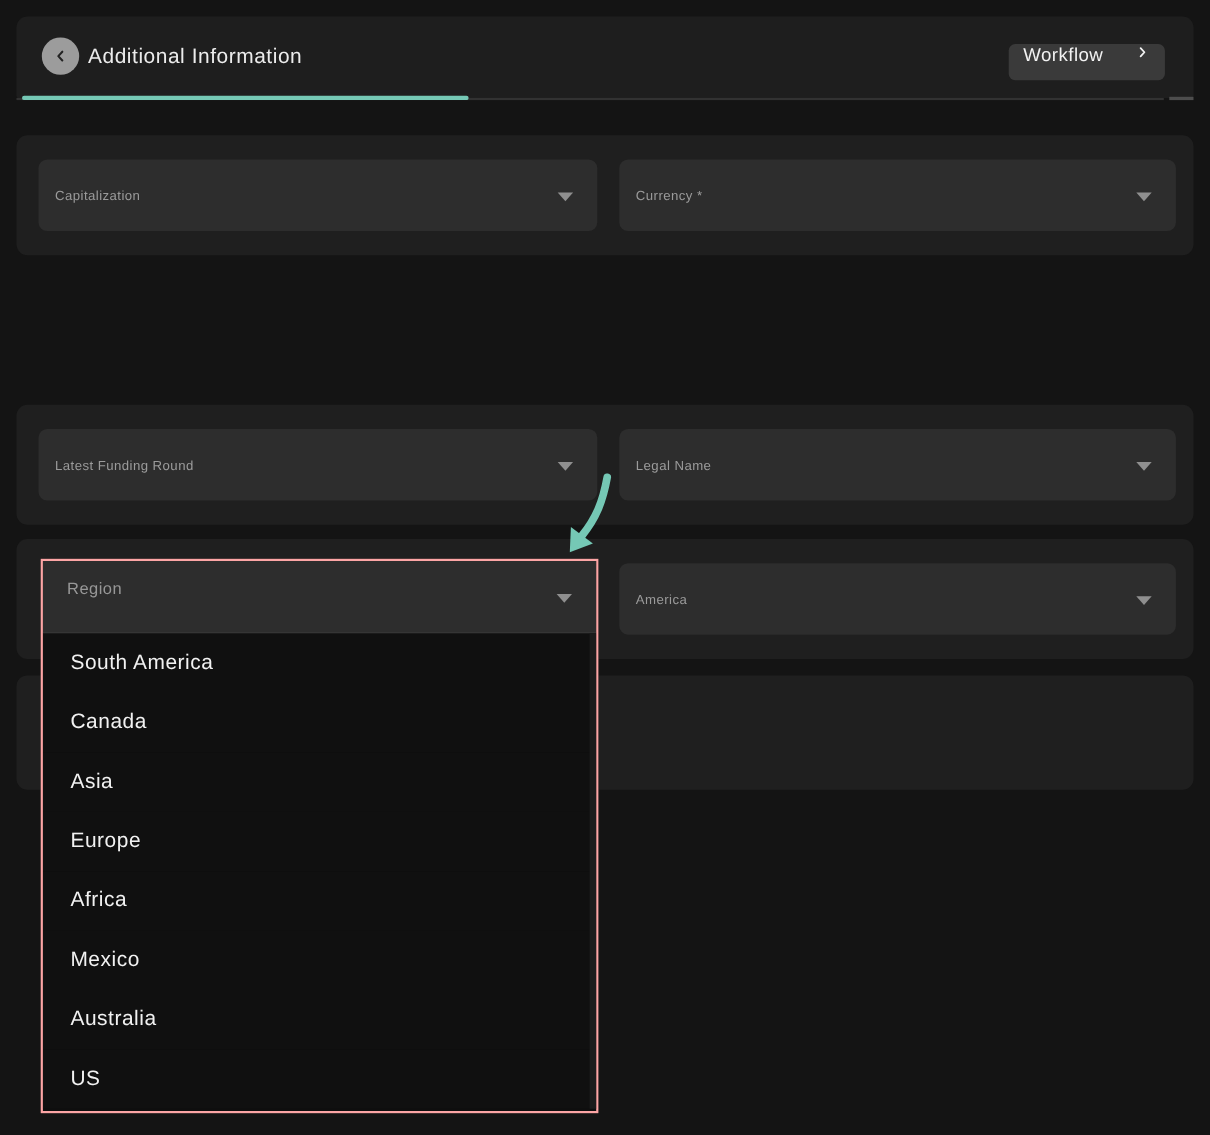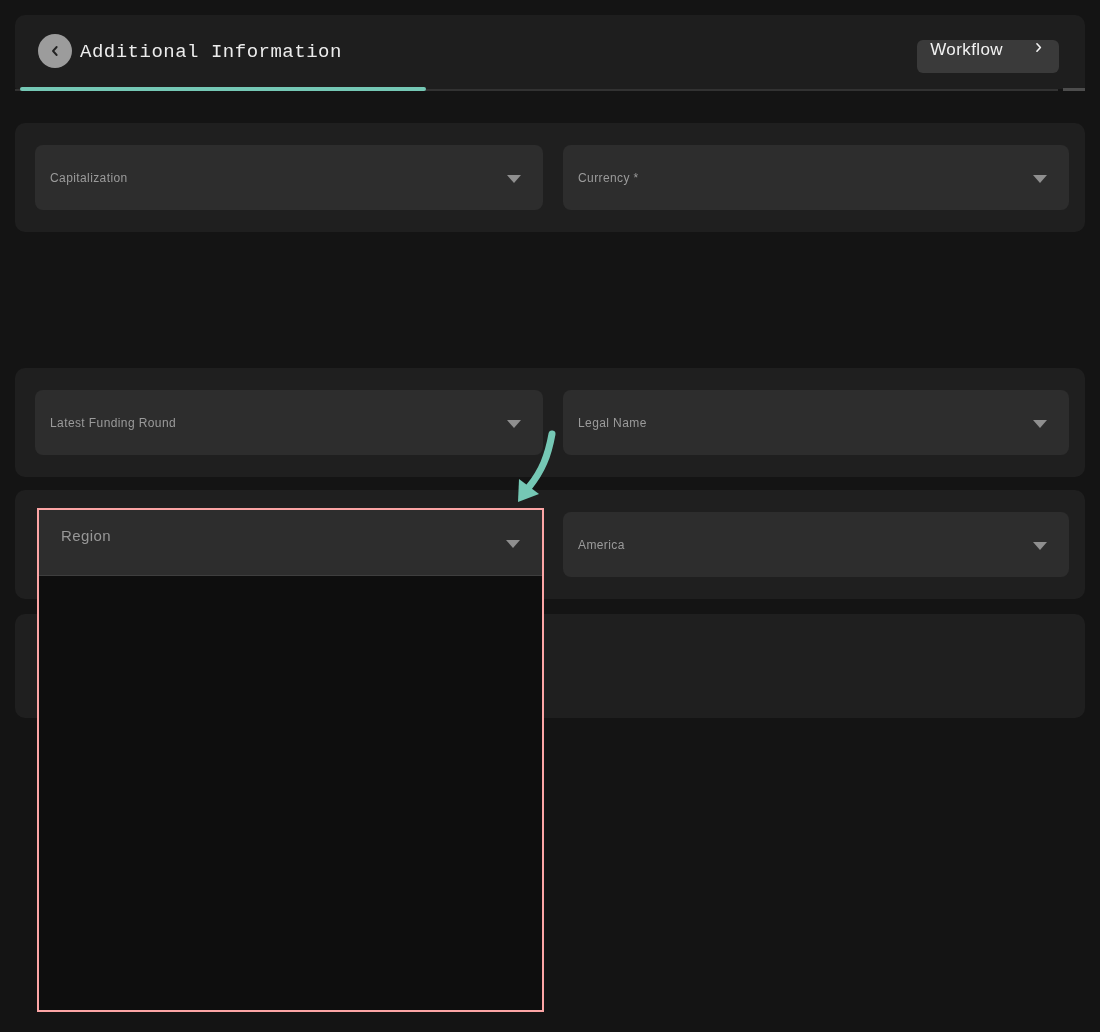--- a/index.html
+++ b/index.html
@@ -15,21 +15,21 @@
     background:#1e1e1e; border-radius:10px 10px 2px 2px;
   }
   .back-btn {
     position:absolute; left:23px; top:19px; width:34px; height:34px;
     border-radius:50%; background:#9c9c9c; border:none; cursor:pointer;
     display:flex; align-items:center; justify-content:center;
   }
   .header-title {
     position:absolute; left:65px; top:0; height:74px;
     display:flex; align-items:center;
-    font-size:19px; letter-spacing:0.5px; color:#ececec;font-family:Liberation Mono, monospace;
+    font-size:19px; letter-spacing:0.5px; color:#ececec;
   }
   .workflow-btn {
     position:absolute; right:26px; top:25px; height:33px;
     padding:0 13px; background:#3a3a3a; border:none; border-radius:6px;
     display:flex; align-items:flex-start; gap:28px; cursor:pointer;
     font-family:inherit; font-size:17px; letter-spacing:0.4px; color:#f2f2f2;
   }
   .tab-track {
     position:absolute; left:15px; top:89px; width:1043px; height:2px; background:#323232;
   }
@@ -140,20 +140,31 @@
     </div>
   </div>
 
   <div class="row-card" style="top:614px; height:104px"></div>
 
   <div class="region-popover">
     <div class="region-field">
       <span class="region-label">Region</span>
       <span class="caret"></span>
     </div>
+    <div class="region-options">
+      <div class="option">South America</div>
+      <div class="option">Canada</div>
+      <div class="option">Asia</div>
+      <div class="option">Europe</div>
+      <div class="option">Africa</div>
+      <div class="option">Mexico</div>
+      <div class="option">Australia</div>
+      <div class="option">US</div>
+      <div class="options-scroll-hint"></div>
+    </div>
   </div>
 
   <svg class="callout-arrow" width="64" height="84" viewBox="498 424 64 84">
     <path d="M552,434 C548,456 542,471 529,487" fill="none" stroke="#75c8b5" stroke-width="7" stroke-linecap="round"></path>
     <polygon points="518,502 539,494 519,479" fill="#75c8b5"></polygon>
   </svg>
 
 </div>
 
 </body></html>

